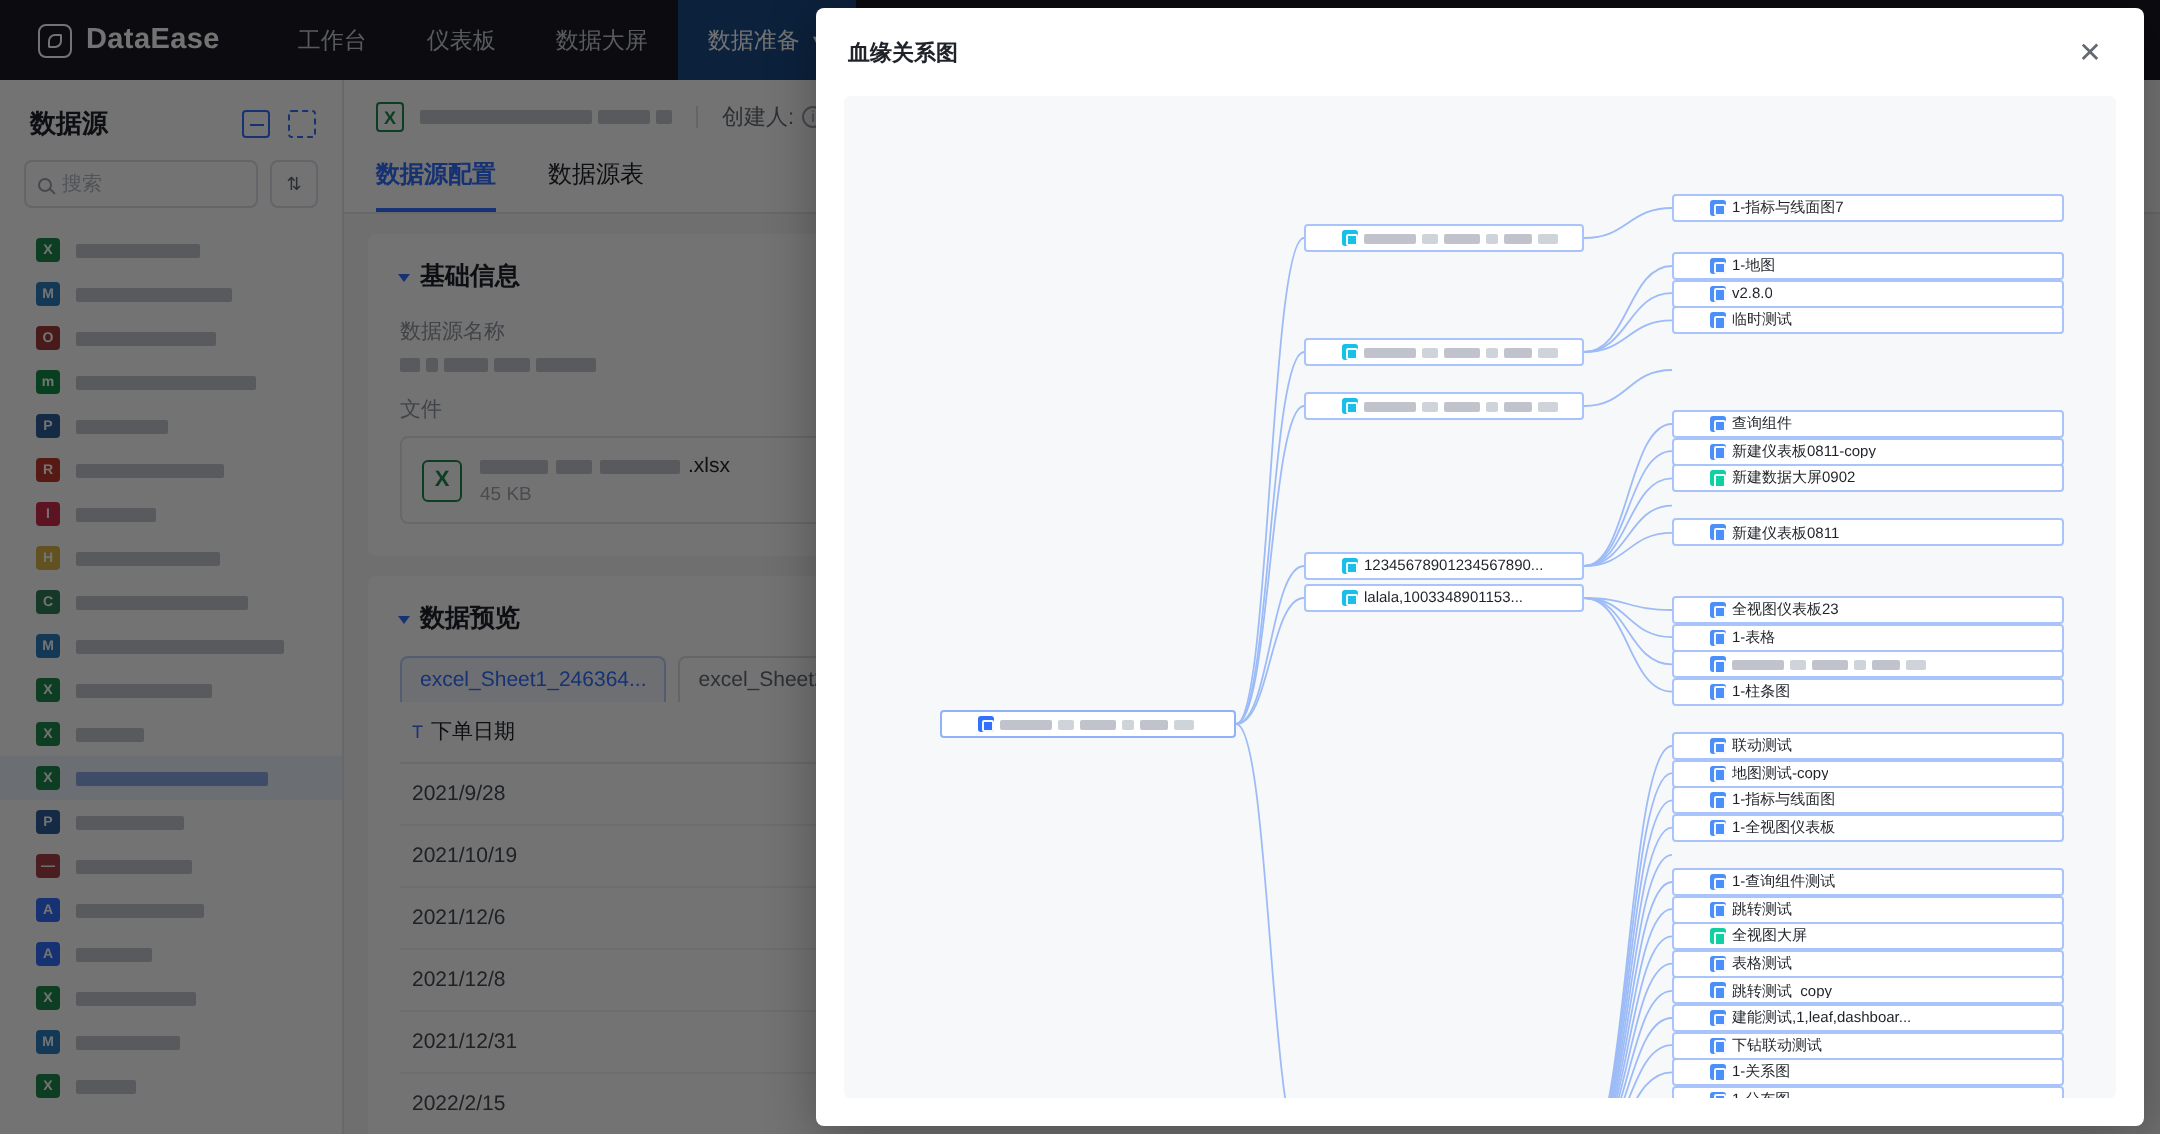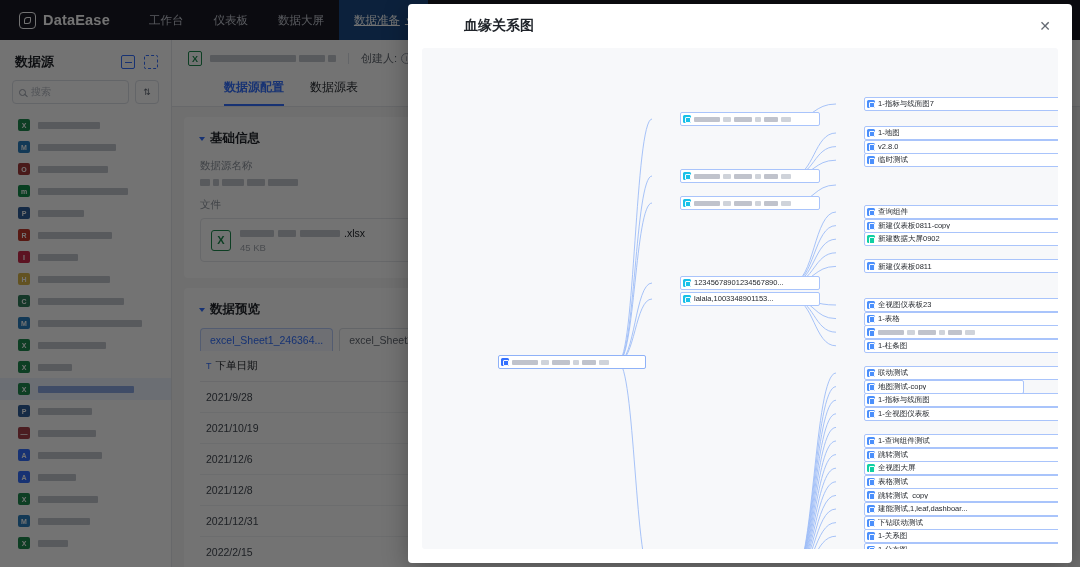--- a/index.html
+++ b/index.html
@@ -30,21 +30,21 @@
     width:17px;height:17px;border-radius:4px;border:1.6px solid #fff;
     display:flex;align-items:center;justify-content:center;
   }
   .logo-mark span { display:block;width:7px;height:7px;border:1.4px solid #fff;border-radius:50% 10% 50% 10%; }
   .logo-text { color:#fff; font-size:14.5px; font-weight:bold; letter-spacing:.2px; }
   .nav { display:flex; align-items:center; height:40px; margin-left:24px; }
   .nav-item {
     color:#c4c8d2; font-size:11.5px; height:40px; display:flex; align-items:center;
     padding:0 15px; cursor:pointer;
   }
-  .nav-item.active { background:#1b4b86; color:#fff;text-decoration:underline; }
+  .nav-item.active { background:#1b4b86; color:#fff; }
   .nav-caret { margin-left:5px; font-size:8px; }
 
   .sidebar {
     position:absolute; top:40px; left:0; width:172px; height:527px;
     background:#fff; border-right:1px solid #e4e6eb;
   }
   .sb-head {
     display:flex; align-items:center; justify-content:space-between;
     padding:13px 13px 9px 15px;
   }
@@ -80,21 +80,21 @@
   .c-title-row { display:flex; align-items:center; gap:8px; }
   .xls-ico {
     width:14px;height:15px;border:1.4px solid #1d8a4e;border-radius:2px;color:#1d8a4e;
     font-size:9px; font-weight:bold; display:flex;align-items:center;justify-content:center;
   }
   .vsep { width:1px;height:11px;background:#dcdfe6; margin:0 4px; }
   .c-meta { font-size:11px; color:#646a73; display:flex; align-items:center; gap:4px; }
   .info-c { width:11px;height:11px;border:1.1px solid #9aa0ab;border-radius:50%;font-size:8px;display:flex;align-items:center;justify-content:center;color:#9aa0ab;}
   .c-tabs { display:flex; gap:26px; margin-top:13px; }
   .c-tab { font-size:12px; color:#1f2329; padding-bottom:8px; cursor:pointer; }
-  .c-tab.active { color:#3370ff; border-bottom:2px solid #3370ff; font-weight:bold;margin-left:36px; }
+  .c-tab.active { color:#3370ff; border-bottom:2px solid #3370ff; font-weight:bold; }
 
   .panel { background:#fff; margin:10px 12px 0 12px; border-radius:4px; padding:13px 16px 16px 16px; }
   .sec-title { display:flex; align-items:center; gap:6px; font-size:12.5px; font-weight:bold; color:#1f2329;}
   .tri { width:0;height:0;border-left:4px solid #3370ff;border-top:3.5px solid transparent;border-bottom:3.5px solid transparent; }
   .sec-title.open .tri { transform:rotate(90deg); }
   .fld-label { font-size:10.5px; color:#8f959e; margin:12px 0 6px 0; }
   .file-card { border:1px solid #e4e6eb; border-radius:4px; padding:8px 10px; display:flex; align-items:center; gap:9px; margin-top:4px; width:265px;}
   .file-ico { width:20px;height:21px;border:1.6px solid #1d8a4e;border-radius:3px;color:#1d8a4e;font-size:11px;font-weight:bold;display:flex;align-items:center;justify-content:center;}
   .file-name { display:flex; align-items:center; gap:4px; font-size:10.5px; color:#1f2329;}
   .file-size { font-size:9.5px; color:#a3a8b0; margin-top:3px;}
@@ -107,34 +107,34 @@
   td { font-size:10.5px; color:#444a53; padding:8px 6px; border-bottom:1px solid #f0f1f4; white-space:nowrap;}
 
   
   #modal {
     position:absolute; top:4px; left:408px; width:664px; height:559px;
     background:#fff; border-radius:4px; z-index:60;
     box-shadow:0 6px 26px rgba(0,0,0,.30);
     display:flex; flex-direction:column; overflow:hidden;
   }
   .m-head { height:44px; display:flex; align-items:center; justify-content:space-between; padding:0 16px;}
-  .m-title { font-size:14px; font-weight:bold; color:#1f2329;margin-left:40px; }
+  .m-title { font-size:11px; font-weight:bold; color:#1f2329; }
   .m-close { width:22px;height:22px; display:flex;align-items:center;justify-content:center; color:#646a73; font-size:14px; cursor:pointer; }
   .m-body { flex:1; padding:0 14px 14px 14px; }
   .canvas {
     position:relative; width:100%; height:100%;
     background:#f7f8fa; border-radius:3px; overflow:hidden;
   }
   .canvas svg { position:absolute; inset:0; }
   .gnode {
     position:absolute; height:14px; background:#fff;
     border:1px solid #a9c4fb; border-radius:2px;
-    display:flex; align-items:center; gap:3px; padding:0 2px;
+    display:flex; align-items:center; gap:3px; padding:0 18px;
     font-size:7.5px; color:#1f2329; line-height:1; cursor:pointer;
-    white-space:nowrap; overflow:hidden;margin-left:28px;
+    white-space:nowrap; overflow:hidden;
   }
   .gnode.root { border-color:#8fb2f8; background:#fff; }
   .n-ico { width:8px;height:8px;border-radius:1.5px; flex:none; position:relative;}
   .n-ico.blue { background:#3370ff; }
   .n-ico.cyan { background:#18c0e8; }
   .n-ico.dash { background:#4b8ffb; }
   .n-ico.screen { background:#0fcfa3; }
   .n-ico::after{
     content:''; position:absolute; left:1.6px; top:1.6px; width:4.8px; height:4.8px;
     border:1px solid rgba(255,255,255,.95); border-radius:1px;
@@ -539,21 +539,21 @@
             </span>
           </div>
           <div class="gnode" style="left: 414px; top: 290.8px; width: 196px;">
             <span class="n-ico dash"></span>
             <span class="n-lab">1-柱条图</span>
           </div>
           <div class="gnode" style="left: 414px; top: 318px; width: 196px;">
             <span class="n-ico dash"></span>
             <span class="n-lab">联动测试</span>
           </div>
-          <div class="gnode" style="left: 414px; top: 331.6px; width: 160px;">
+          <div class="gnode" style="left: 414px; top: 331.6px; width: 196px;">
             <span class="n-ico dash"></span>
             <span class="n-lab">地图测试-copy</span>
           </div>
           <div class="gnode" style="left: 414px; top: 345.2px; width: 196px;">
             <span class="n-ico dash"></span>
             <span class="n-lab">1-指标与线面图</span>
           </div>
           <div class="gnode" style="left: 414px; top: 358.8px; width: 196px;">
             <span class="n-ico dash"></span>
             <span class="n-lab">1-全视图仪表板</span>

